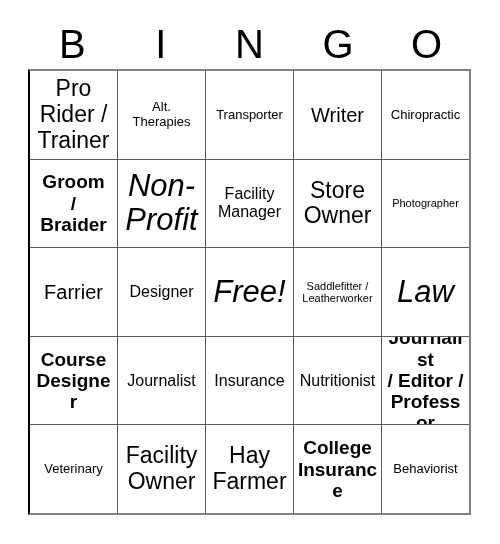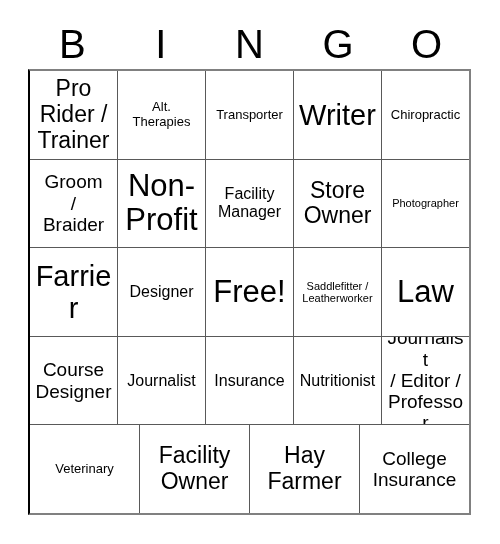--- a/index.html
+++ b/index.html
@@ -92,24 +92,24 @@
     line-height: 1.12;
     word-wrap: break-word;
     white-space: pre-line;
     color: #000000;
   }
 
   
   .fs-xs  { font-size: 11px; }
   .fs-sm  { font-size: 13px; }
   .fs-md  { font-size: 16px; }
-  .fs-lg  { font-size: 19px; }
+  .fs-lg  { font-size: 19px; font-weight: bold; }
   .fs-xl  { font-size: 23px; }
-  .fs-xxl { font-size: 29px; }
-  .fs-huge{ font-size: 31px; }
+  .fs-xxl { font-size: 20px; }
+  .fs-huge{ font-size: 31px; font-style: italic; }
 </style>
 </head>
 <body>
 
 <div id="card-root">
 
   <div id="bingo-header">
     <div class="header-letter">B</div>
     <div class="header-letter">I</div>
     <div class="header-letter">N</div>
@@ -212,16 +212,19 @@
 Owner</span>
       </div>
       <div class="bingo-cell">
         <span class="cell-text fs-xl">Hay
 Farmer</span>
       </div>
       <div class="bingo-cell">
         <span class="cell-text fs-lg">College
 Insurance</span>
       </div>
+      <div class="bingo-cell">
+        <span class="cell-text fs-sm">Behaviorist</span>
+      </div>
     </div>
 
   </div>
 </div>
 
 </body></html>

